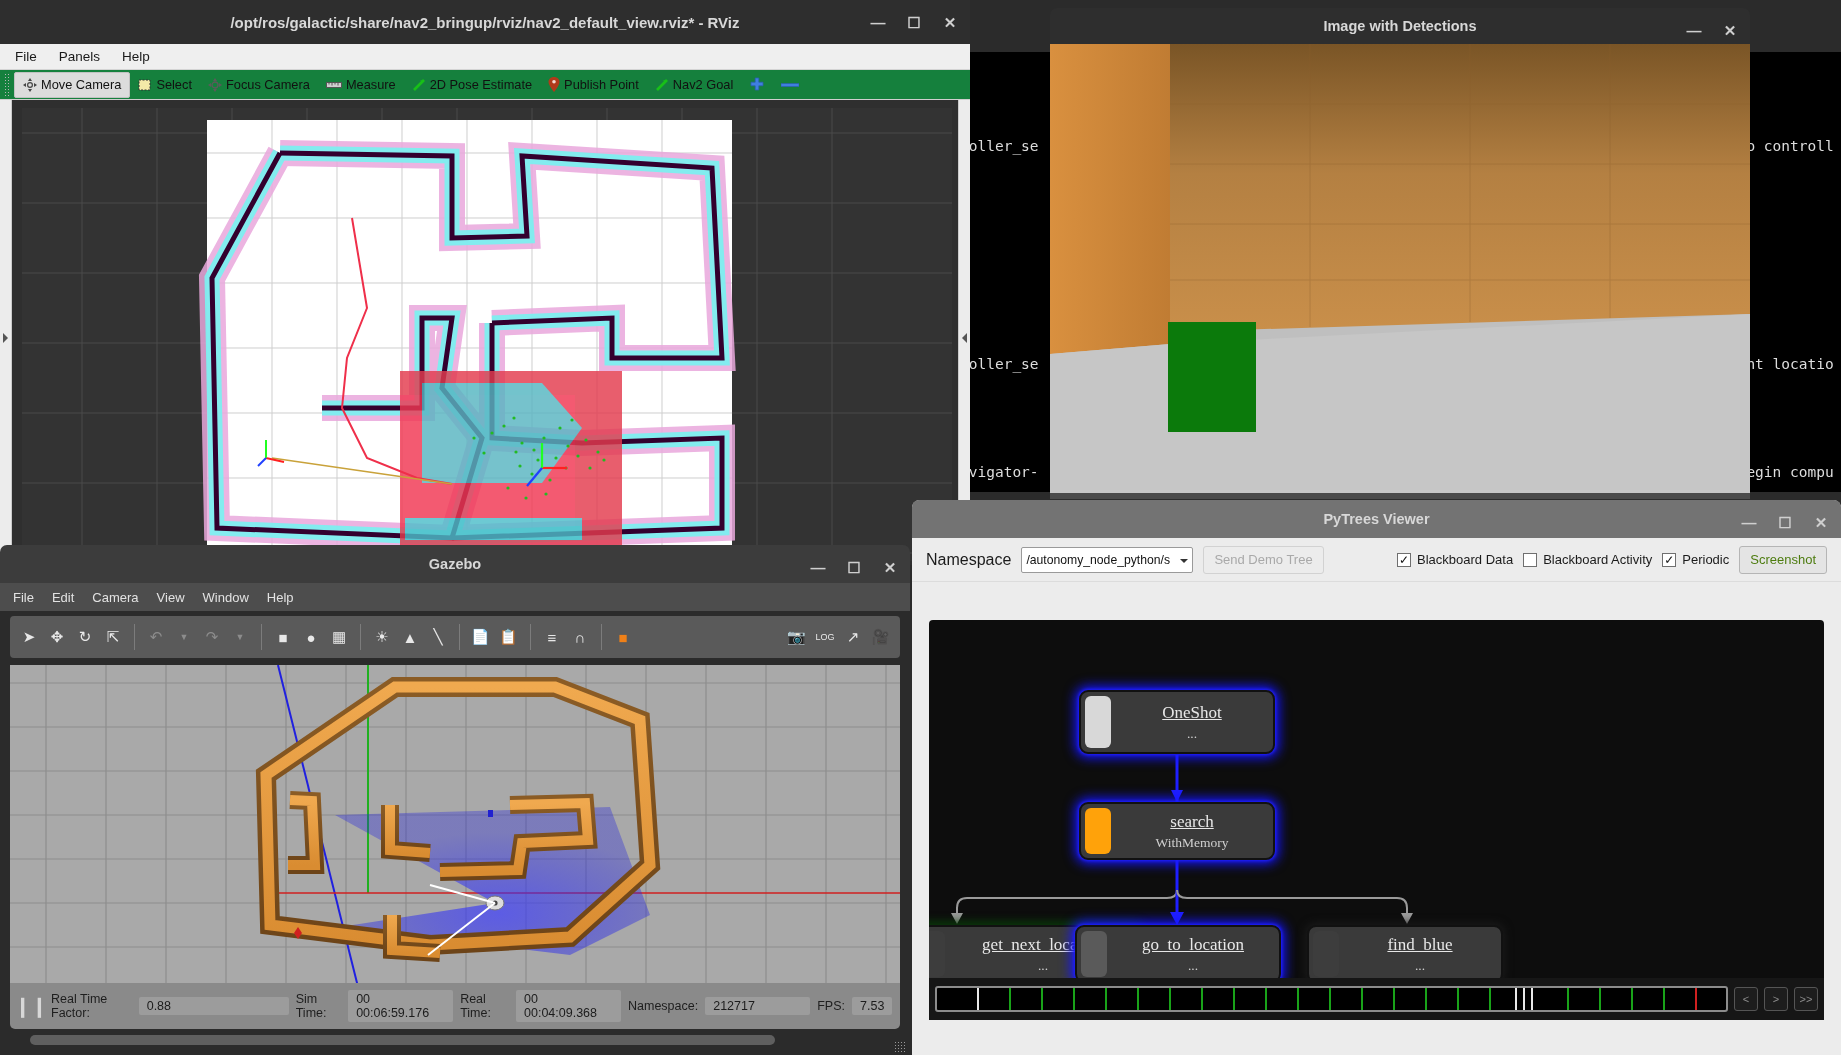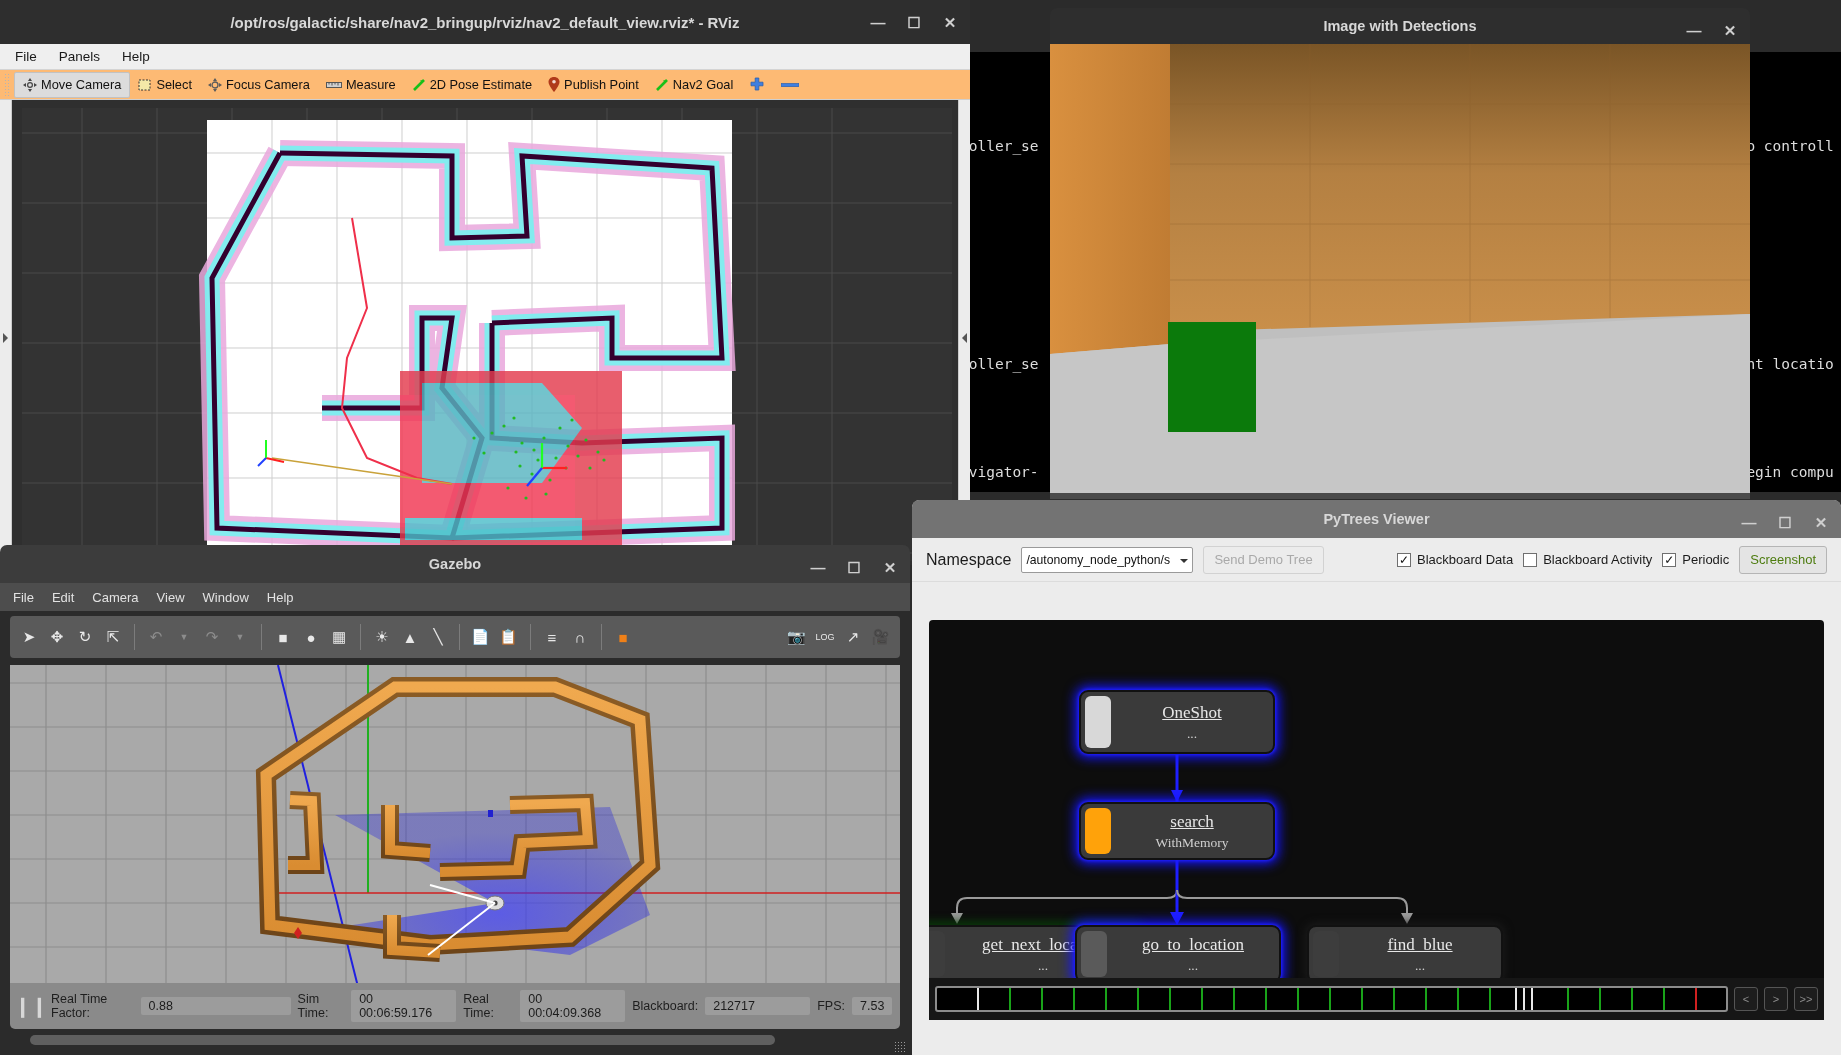--- a/index.html
+++ b/index.html
@@ -39,21 +39,21 @@
 
   
   #rviz { left: 0; top: 0; width: 970px; height: 545px; }
   #rviz .titlebar { background:#2e2e2e; border-radius: 0; height: 44px; }
   .rviz-menubar {
     height: 26px; background: #efefef; border-bottom: 1px solid #d4d4d4;
     display: flex; align-items: center; padding-left: 6px; gap: 4px;
   }
   .menu-item { padding: 3px 9px; font-size: 13.5px; color: #1a1a1a; }
   .rviz-toolbar {
-    height: 30px; background: #fdba74; border-bottom: 1px solid #cfcfcf;
+    height: 30px; background: #15803d; border-bottom: 1px solid #cfcfcf;
     display: flex; align-items: center; padding-left: 4px;
   }
   .tb-grip { width: 7px; height: 24px; margin-right: 3px;
     background-image: radial-gradient(#b4b4b4 36%, transparent 38%);
     background-size: 3px 3px; }
   .tb-btn {
     display: flex; align-items: center; gap: 4px;
     height: 26px; padding: 0 8px; font-size: 12.8px; color: #111;
     white-space: nowrap;
   }
@@ -512,21 +512,21 @@
     </div>
 
     <div class="gz-status">
       <span class="gz-ico" style="font-size:20px;color:#d8d8d8">❙❙</span>
       <span>Real Time Factor:</span>
       <span class="gz-field" style="min-width:150px">0.88</span>
       <span>Sim Time:</span>
       <span class="gz-field" style="min-width:105px">00 00:06:59.176</span>
       <span>Real Time:</span>
       <span class="gz-field" style="min-width:105px">00 00:04:09.368</span>
-      <span>Blackboard:</span>
+      <span>Namespace:</span>
       <span class="gz-field" style="min-width:105px">212717</span>
       <span>FPS:</span>
       <span class="gz-field" style="min-width:40px">7.53</span>
     </div>
     <div class="gz-scroll"></div>
     <div class="gz-resize"></div>
   </div>
 
   <div class="win" id="pytrees">
     <div class="titlebar">

